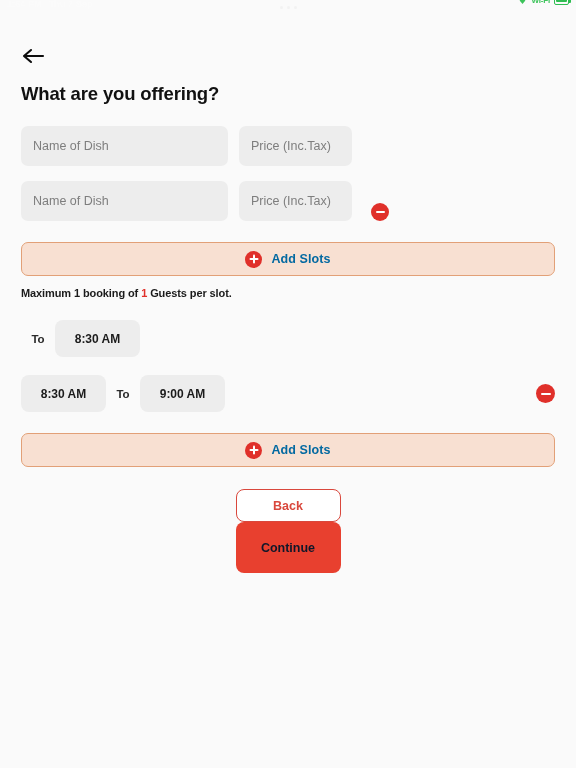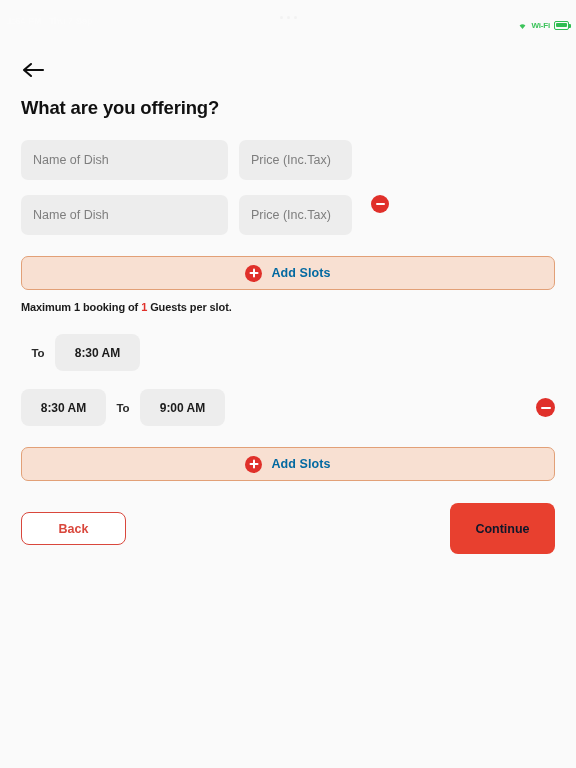--- a/index.html
+++ b/index.html
@@ -17,22 +17,22 @@
     -webkit-font-smoothing: antialiased;
   }
 
   
   .statusbar {
     position: relative;
     height: 16px;
     width: 100%;
     background: #fafafa;
     display: flex;
-    align-items: flex-start;
-    padding: 16px 7px;
+    align-items: flex-end;
+    padding: 9px 7px;
   }
   .sb-left {
     display: flex;
     align-items: center;
     gap: 7px;
     font-size: 9px;
     font-weight: 700;
     color: #fbfbfb;
     letter-spacing: .1px;
   }
@@ -108,21 +108,21 @@
     font-weight: 800;
     letter-spacing: -.15px;
     color: #111;
     margin-top: 11px;
     margin-bottom: 0;
   }
 
   
   .dish-row {
     display: flex;
-    align-items: flex-start;
+    align-items: flex-end;
     gap: 11px;
     margin-top: 15px;
   }
   .dish-row.first { margin-top: 21px; }
 
   .field {
     height: 40px;
     background: #ededed;
     border: none;
     border-radius: 7px;
@@ -240,22 +240,23 @@
   .time-row .remove-btn {
     width: 19px; height: 19px;
     margin-left: auto;
   }
   .time-row .remove-btn::after { width: 10px; }
 
   
   .footer {
     display: flex;
     align-items: center;
-    justify-content: space-between;
+    justify-content: flex-end;
     margin-top: 22px;
+    flex-direction: column;
   }
   .btn-back {
     width: 105px; height: 33px;
     border: 1.4px solid #d9473c;
     background: #fff;
     border-radius: 8px;
     color: #d9473c;
     font-family: "Liberation Sans", sans-serif;
     font-size: 12.5px;
     font-weight: 700;

